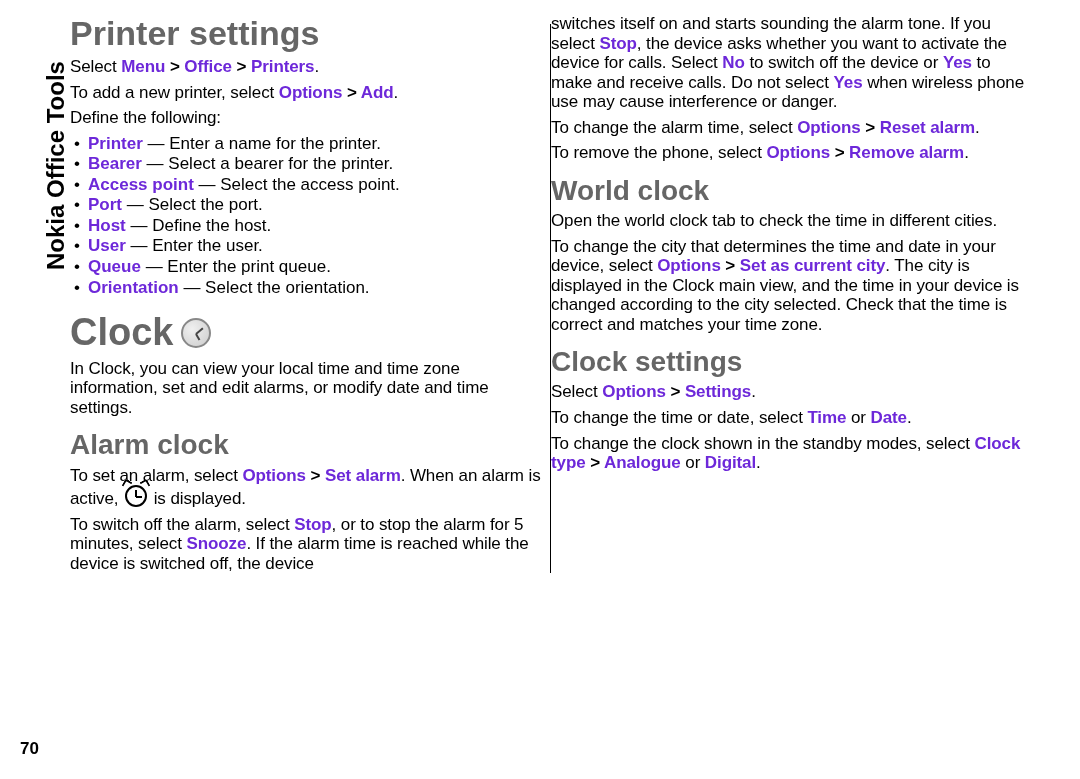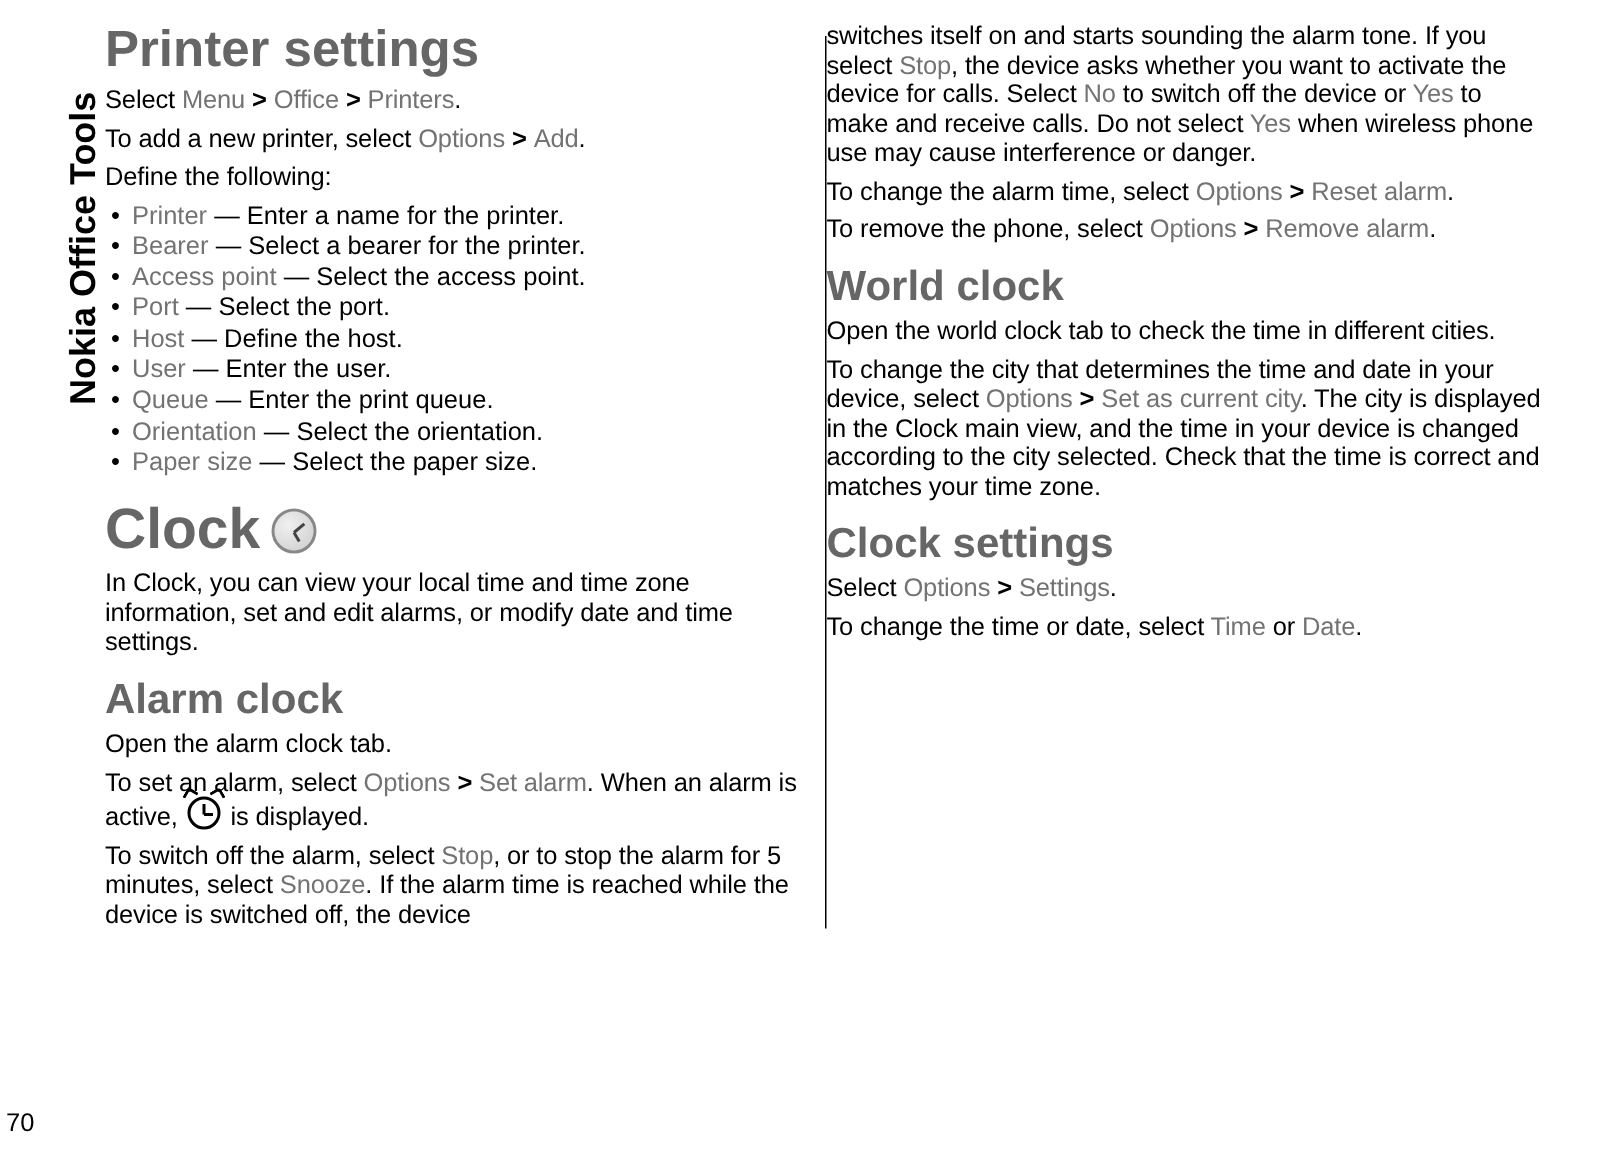--- a/index.html
+++ b/index.html
@@ -62,21 +62,21 @@
   h2.sub {
     font-size: 28px;
     font-weight: 700;
     color: #666;
     margin: 12px 0 2px 0;
   }
   p {
     margin: 4px 0 6px 0;
     letter-spacing: -0.1px;
   }
-  .hl { color: #737373; font-weight: 400; margin-top: 39px; }
+  .hl { color: #6d28d9; font-weight: 700; margin-top: 39px; }
   .bhl { color: #000; font-weight: 700; }
   ul.bullets {
     list-style: none;
     padding: 0;
     margin: 2px 0 4px 0;
   }
   ul.bullets li {
     padding-left: 18px;
     position: relative;
     margin: 1px 0;
@@ -155,23 +155,23 @@
   }
   .alarm-hand2 {
     position: absolute;
     width: 6px; height: 2px; background: #000;
     left: 50%; top: 50%;
     transform-origin: left center;
     transform: rotate(0deg);
   }
   .page-num {
     position: absolute;
-    left: 4px;
+    left: 20px;
     bottom: 20px;
-    font-weight: 400;
+    font-weight: 700;
     font-size: 17px;
   }
 </style>
 </head>
 <body>
 
 <div class="page">
 
   <div class="side-label">
     <div class="side-label-inner">Nokia Office Tools</div>
@@ -197,34 +197,32 @@
 
       <ul class="bullets">
         <li><span class="hl">Printer</span><span> — Enter a name for the printer.</span></li>
         <li><span class="hl">Bearer</span><span> — Select a bearer for the printer.</span></li>
         <li><span class="hl">Access point</span><span> — Select the access point.</span></li>
         <li><span class="hl">Port</span><span> — Select the port.</span></li>
         <li><span class="hl">Host</span><span> — Define the host.</span></li>
         <li><span class="hl">User</span><span> — Enter the user.</span></li>
         <li><span class="hl">Queue</span><span> — Enter the print queue.</span></li>
         <li><span class="hl">Orientation</span><span> — Select the orientation.</span></li>
-        <li><span class="hl">Paper size</span><span> — Select the paper size.</span></li>
       </ul>
 
       <div class="clock-head">
         <span class="title">Clock</span>
         <span class="clock-icon"></span>
       </div>
 
 
       <p>In Clock, you can view your local time and time zone information, set and edit alarms, or modify date and time settings.</p>
 
       <h2 class="sub">Alarm clock</h2>
 
-      <p>Open the alarm clock tab.</p>
 
       <p>
         <span>To set an alarm, select </span><span class="hl">Options</span><span class="bhl"> &gt; </span><span class="hl">Set alarm</span><span>. When an alarm is active, </span><span class="alarm-icon"><span class="alarm-hand1"></span><span class="alarm-hand2"></span></span><span> is displayed.</span>
       </p>
 
       <p>
         <span>To switch off the alarm, select </span><span class="hl">Stop</span><span>, or to stop the alarm for 5 minutes, select </span><span class="hl">Snooze</span><span>. If the alarm time is reached while the device is switched off, the device</span>
       </p>
     </div>
 
@@ -256,16 +254,19 @@
       <h2 class="sub">Clock settings</h2>
 
       <p>
         <span>Select </span><span class="hl">Options</span><span class="bhl"> &gt; </span><span class="hl">Settings</span><span>.</span>
       </p>
 
       <p>
         <span>To change the time or date, select </span><span class="hl">Time</span><span> or </span><span class="hl">Date</span><span>.</span>
       </p>
 
+      <p>
+        <span>To change the clock shown in the standby modes, select </span><span class="hl">Clock type</span><span class="bhl"> &gt; </span><span class="hl">Analogue</span><span> or </span><span class="hl">Digital</span><span>.</span>
+      </p>
 
     </div>
   </div>
 </div>
 
 </body></html>

